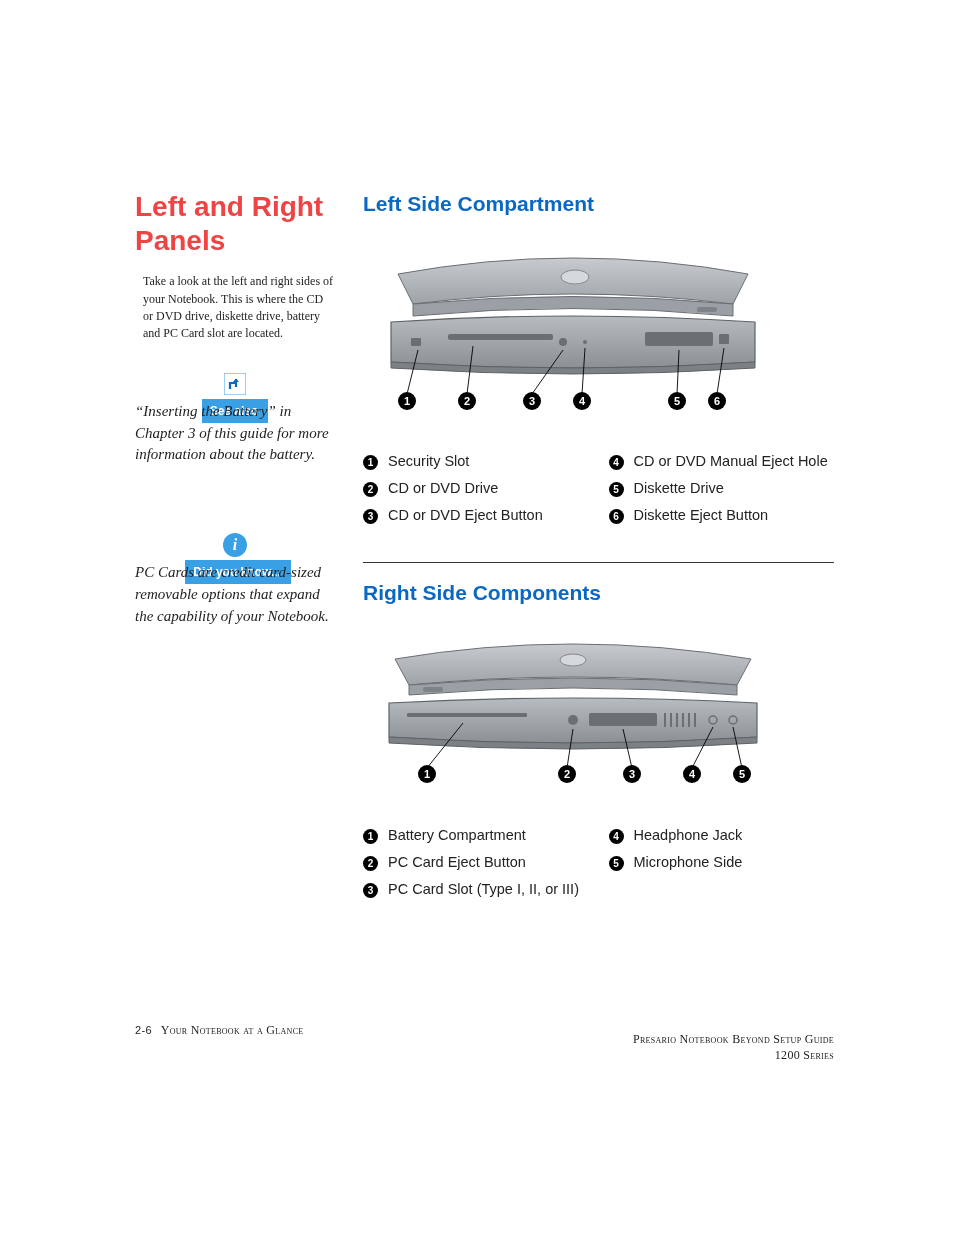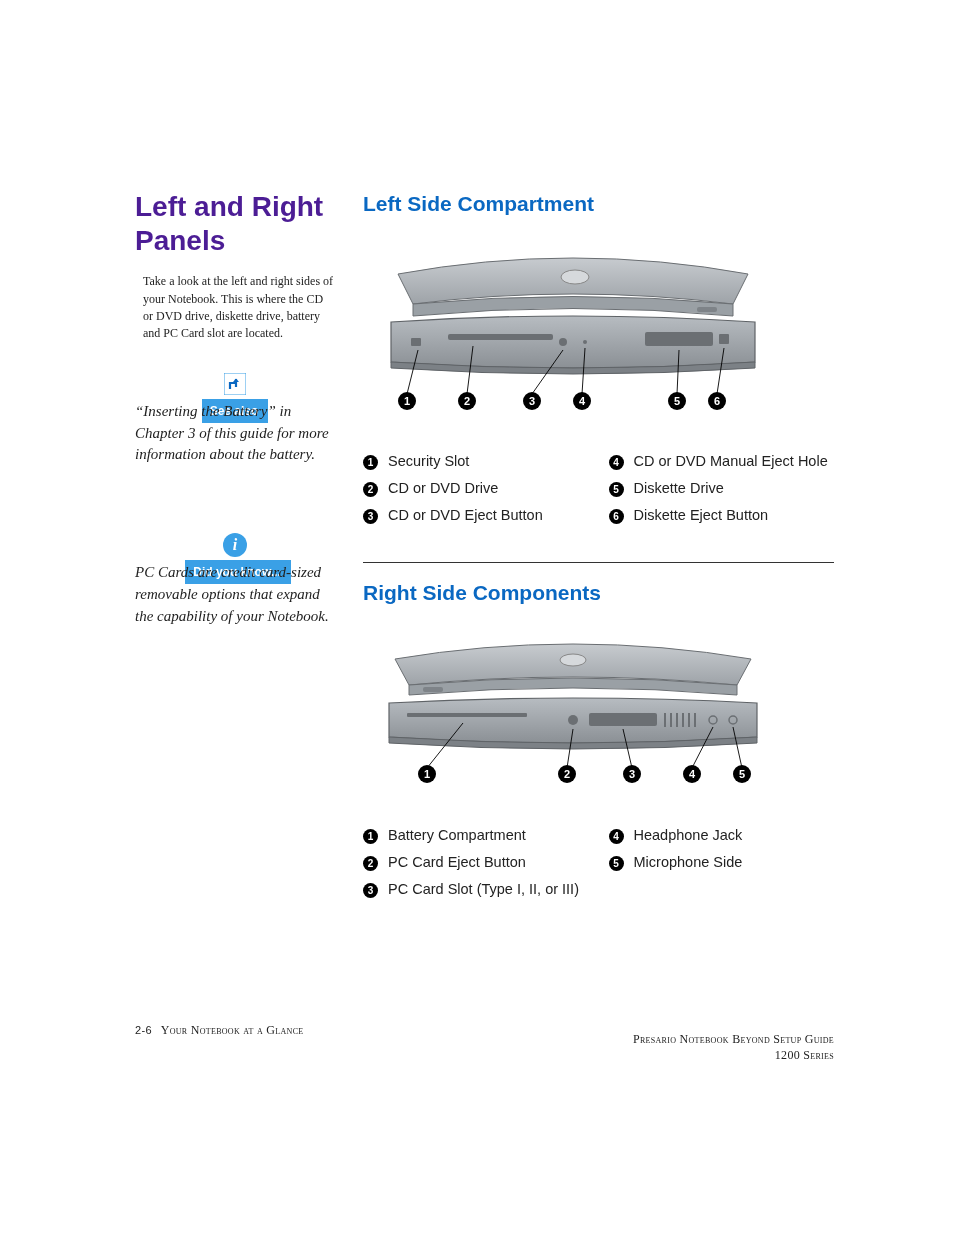--- a/index.html
+++ b/index.html
@@ -23,21 +23,21 @@
   }
   .left-col {
     width: 200px;
     flex: 0 0 200px;
   }
   .right-col {
     flex: 1 1 auto;
   }
   h1.main-title {
     font-family: "Trebuchet MS", "Lucida Grande", sans-serif;
-    color: #4c1d95;
+    color: #ef4444;
     font-size: 28px;
     font-weight: 700;
     margin: 0 0 16px 0;
     line-height: 1.2;
   }
   .intro {
     font-size: 12px;
     line-height: 1.45;
     margin: 0 0 26px 8px;
   }

